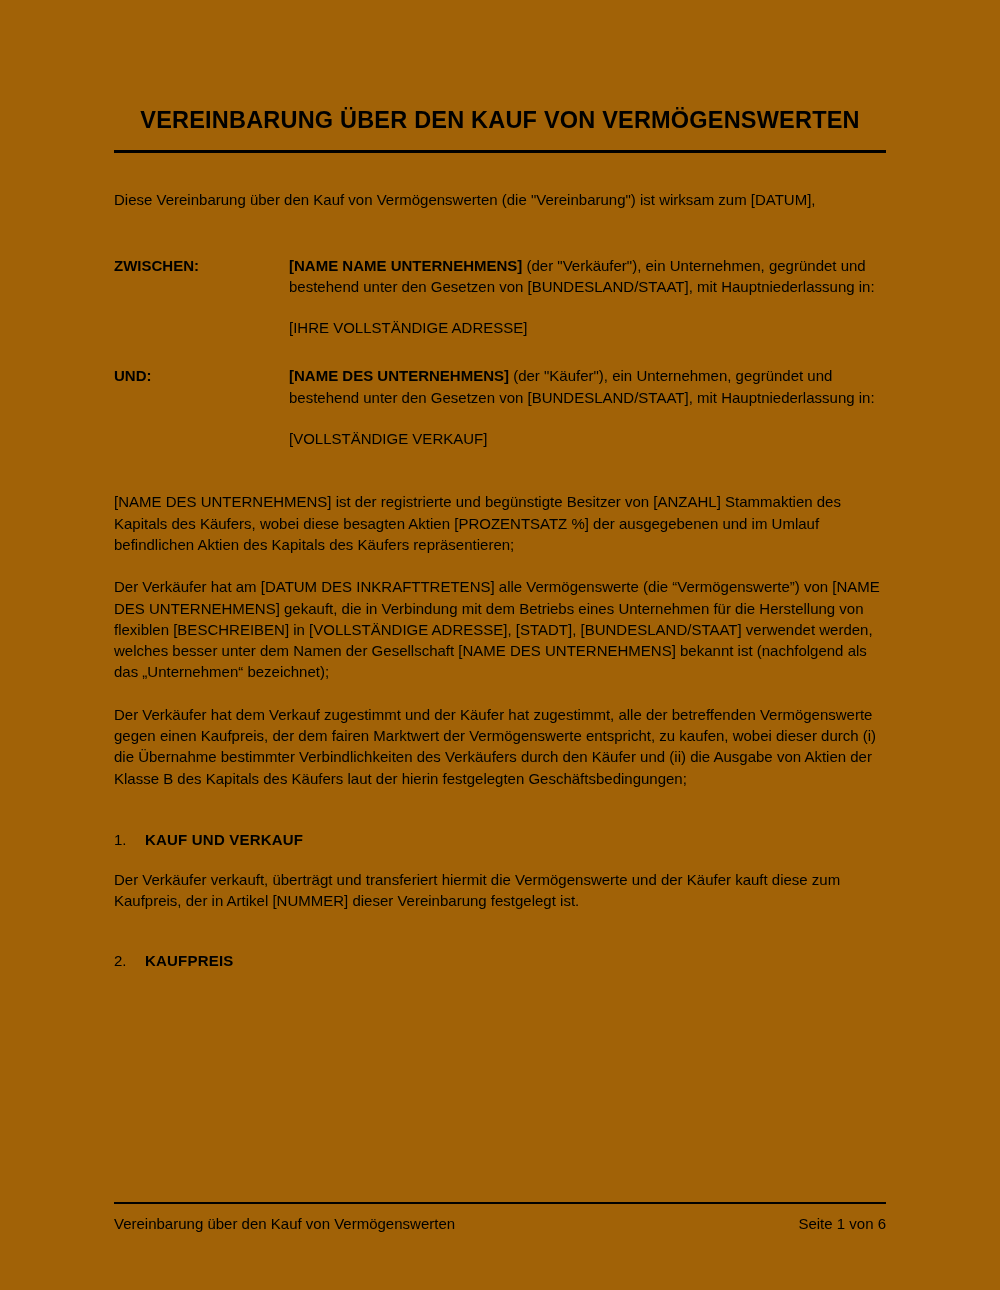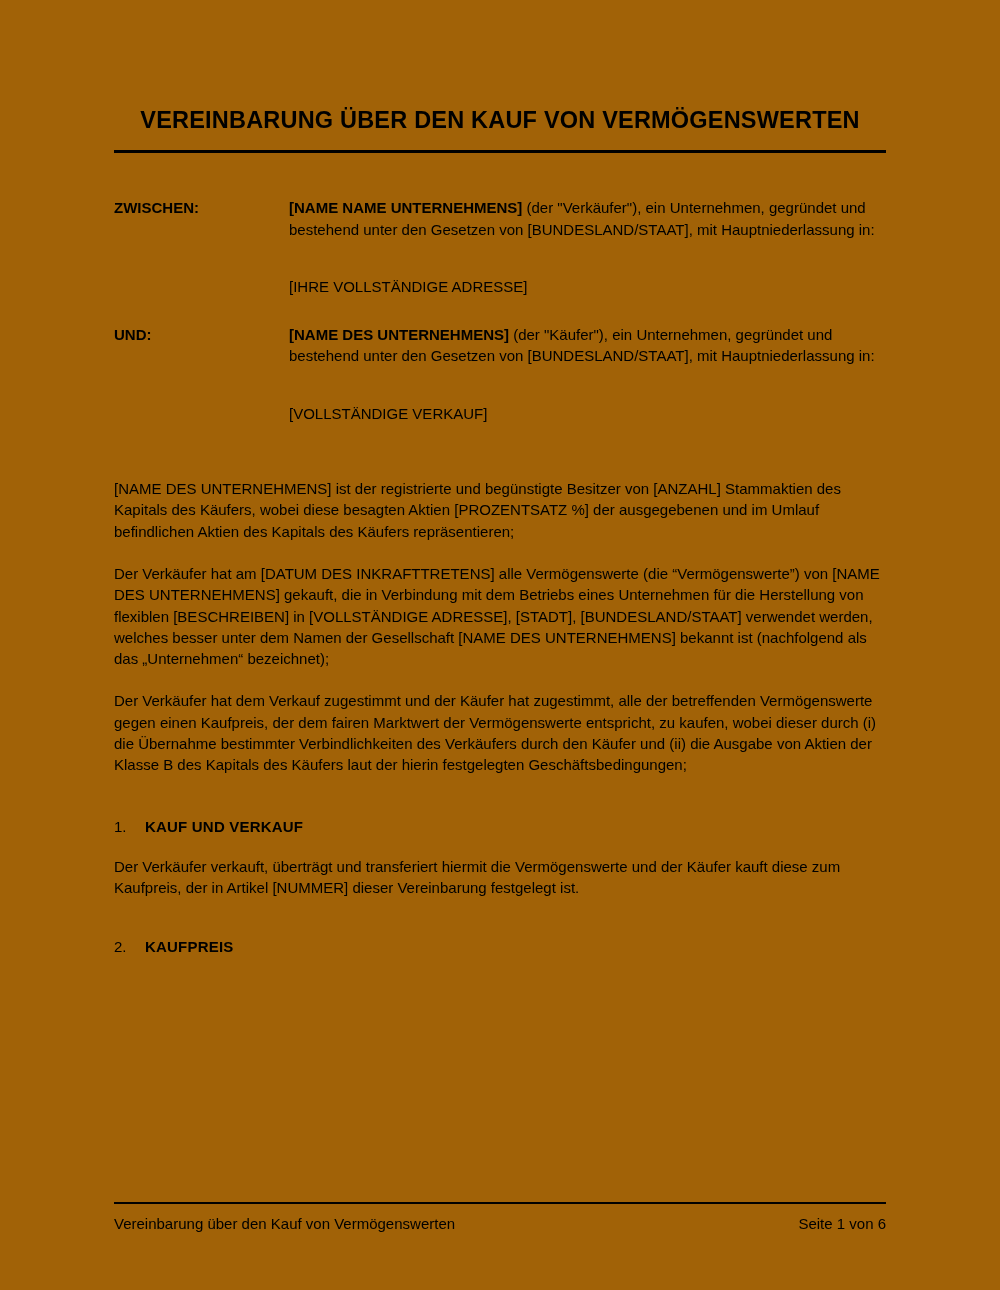--- a/index.html
+++ b/index.html
@@ -75,29 +75,29 @@
     font-weight: bold;
     white-space: nowrap;
   }
   .parties .body-col {
     width: 597px;
   }
   .party-row-gap td {
     height: 27px;
   }
   .address-line {
-    margin-top: 36px;
+    margin-top: 20px;
   }
   .strong {
     font-weight: bold;
   }
 
   
   .recitals {
-    margin-top: 54px;
+    margin-top: 42px;
   }
   .recitals .para + .para {
     margin-top: 21px;
   }
 
   
   .clauses {
     margin-top: 40px;
   }
   .clause {
@@ -155,20 +155,21 @@
 <body>
 
 <div class="page">
 
   <div class="content">
 
     <h1 class="doc-title">VEREINBARUNG ÜBER DEN KAUF VON VERMÖGENSWERTEN</h1>
 
     <hr class="title-rule">
 
+    <p class="para intro">Diese Vereinbarung über den Kauf von Vermögenswerten (die "Vereinbarung") ist wirksam zum [DATUM],</p>
 
     <table class="parties">
       <tbody>
         <tr>
           <td class="label-col">ZWISCHEN:</td>
           <td class="body-col">
             <span class="strong">[NAME NAME UNTERNEHMENS]</span><span> (der "Verkäufer"), ein Unternehmen, gegründet und bestehend unter den Gesetzen von [BUNDESLAND/STAAT], mit Hauptniederlassung in:</span>
             <div class="address-line">[IHRE VOLLSTÄNDIGE ADRESSE]</div>
           </td>
         </tr>

